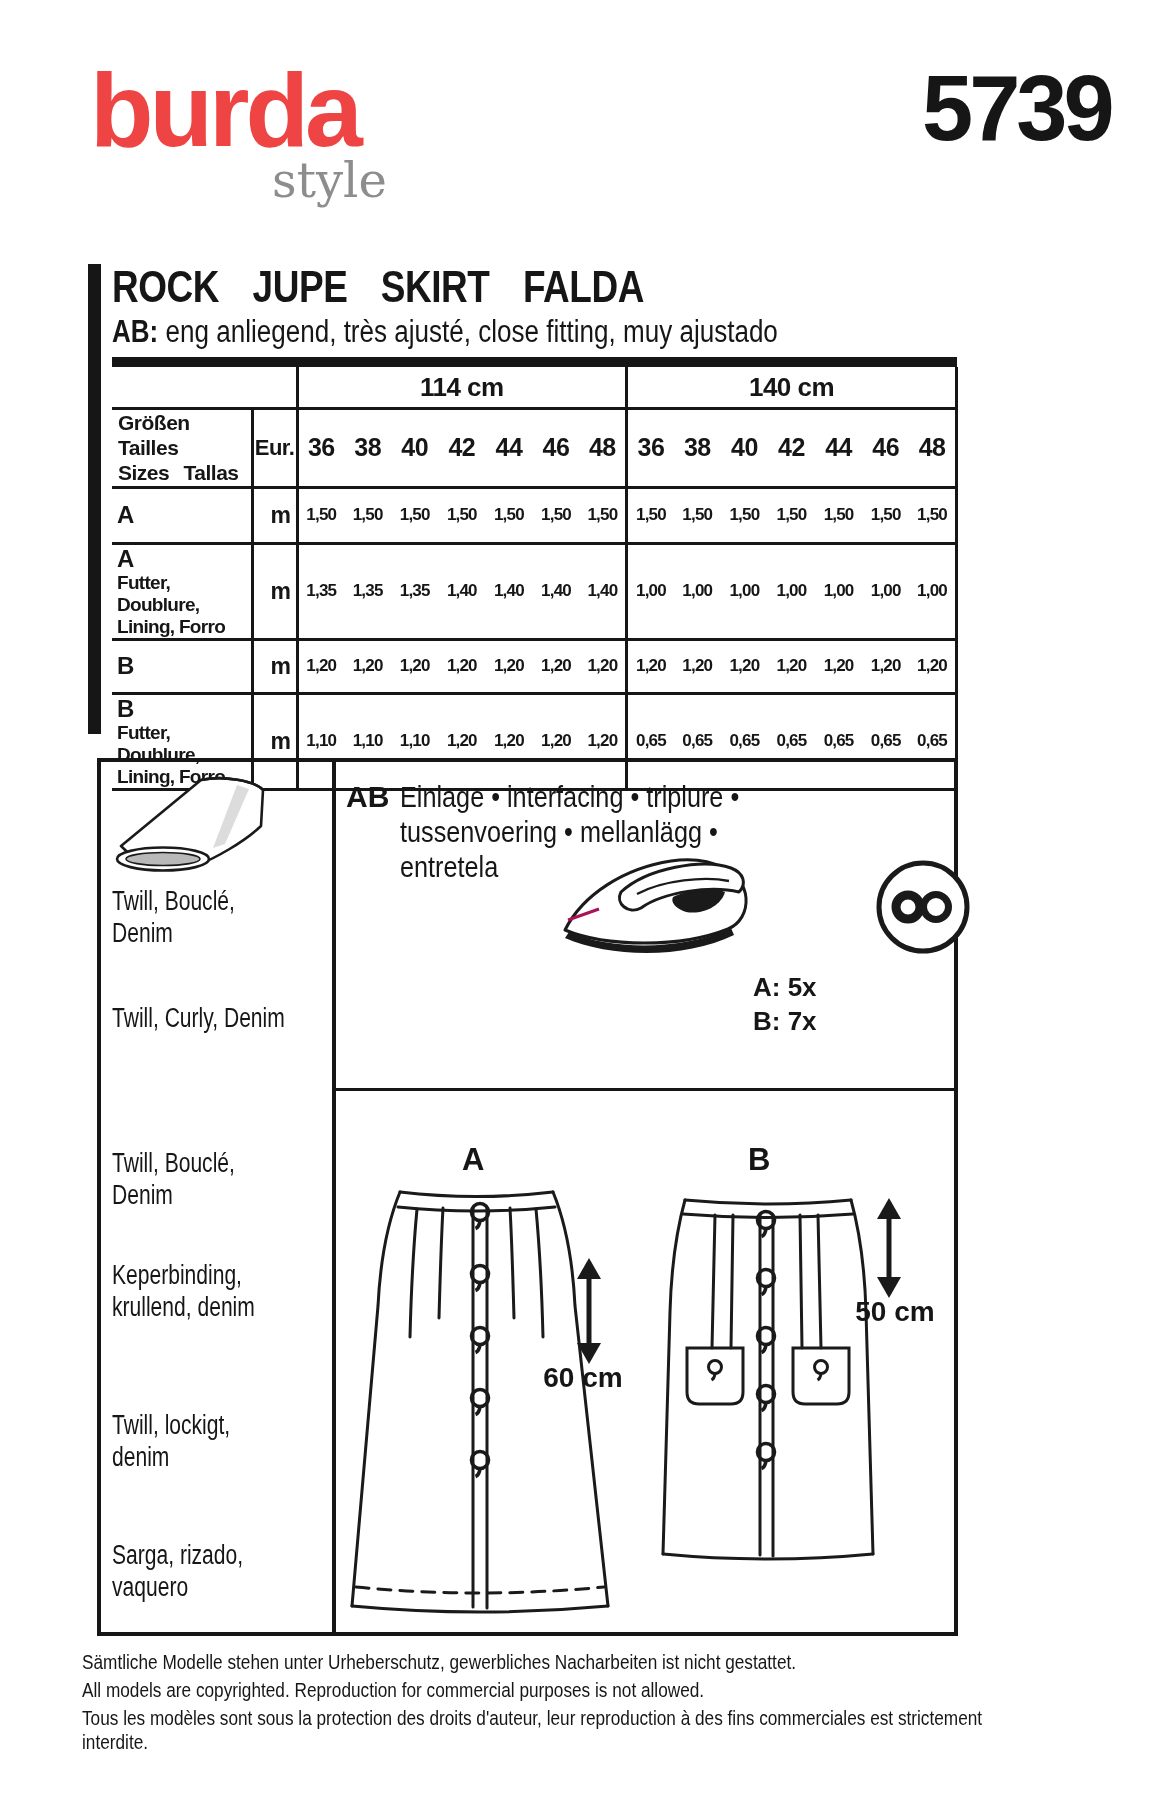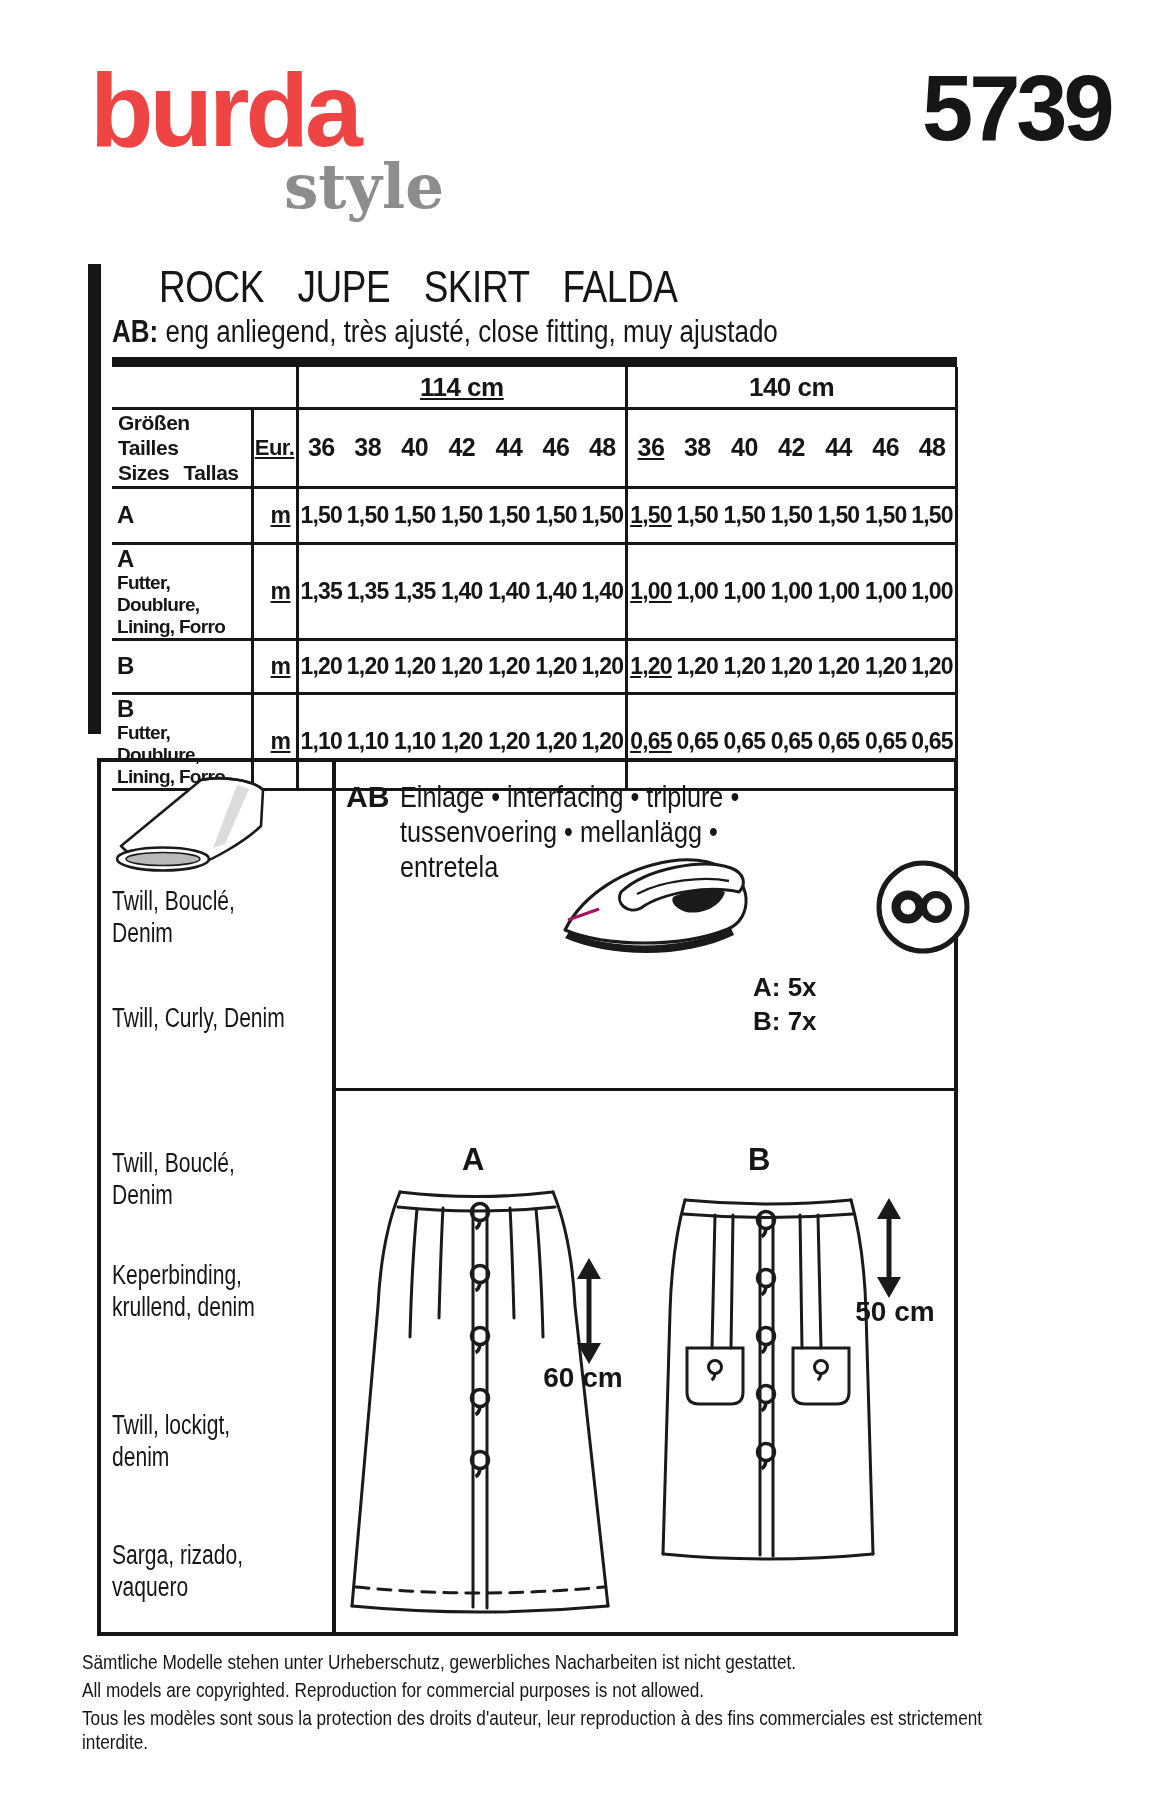--- a/index.html
+++ b/index.html
@@ -4,49 +4,49 @@
 <style>
   html,body{margin:0;padding:0;background:#e8e8e8;}
   #page{position:relative;width:1176px;height:1800px;background:#ffffff;margin:0 auto;
         font-family:"Liberation Sans",sans-serif;color:#161616;overflow:hidden;}
   .abs{position:absolute;}
   .cond{display:inline-block;transform:scaleX(0.84);transform-origin:0 0;white-space:pre-line;}
 
   
   .logo-main{position:absolute;left:90px;top:58px;font-size:104px;font-weight:700;
              letter-spacing:-4px;line-height:1;}
-  .logo-sub{position:absolute;left:284px;top:156px;font-family:"DejaVu Serif","Liberation Serif",serif;
-            font-weight:700;font-size:61px;line-height:1;}
+  .logo-sub{position:absolute;left:272px;top:156px;font-family:"DejaVu Serif","Liberation Serif",serif;
+            font-weight:400;font-size:48px;line-height:1;}
   .pattern-number{position:absolute;left:922px;top:62px;font-size:92px;font-weight:700;
                   letter-spacing:-4px;line-height:1;}
 
   
   .accent-bar{left:88px;top:264px;width:13px;height:470px;background:#161616;}
-  .garment-title{left:112px;top:262px;font-size:44px;font-weight:400;word-spacing:28px;
-                 letter-spacing:-0.5px;white-space:nowrap;margin-left:47px;}
+  .garment-title{left:112px;top:262px;font-size:44px;font-weight:700;word-spacing:28px;
+                 letter-spacing:-0.5px;white-space:nowrap;}
   .fit-line{left:112px;top:314px;font-size:31px;white-space:nowrap;}
   .fit-line b{font-weight:700;}
   .table-topbar{left:112px;top:357px;width:845px;height:10px;background:#161616;}
 
   
   .yt{position:absolute;left:112px;top:367px;width:845px;border-collapse:collapse;table-layout:fixed;}
   .yt th,.yt td{padding:0;margin:0;text-align:center;vertical-align:middle;color:#161616;
                 font-weight:700;white-space:pre-line;letter-spacing:-0.5px;}
   .yt tr + tr > *, .yt tbody tr:first-child > *{border-top:3px solid #161616;}
   .yt tbody tr:last-child > *{border-bottom:3px solid #161616;}
-  .bl{border-left:3px solid #161616;text-decoration:underline;}
+  .bl{border-left:3px solid #161616;}
   .br{border-right:3px solid #161616;}
   .hrow1 th{height:40px;font-size:26px;}
   .hrow2 th{height:56px;}
   .hrow2 .num{font-size:25px;}
   .sizelbl{text-align:left !important;padding-left:6px !important;font-size:21px;
            word-spacing:9px;line-height:1.2;}
   th.eur{font-size:22px;}
   td.eur{font-size:23px;text-align:right !important;padding-right:5px !important;}
-  td.num{font-size:23px;letter-spacing:-0.8px;}
+  td.num{font-size:17px;letter-spacing:-0.8px;}
   .lblcell{text-align:left !important;padding-left:5px !important;}
   .rowlabel{font-size:24px;font-weight:700;line-height:1.15;}
   .rowsub{font-size:19px;font-weight:700;line-height:1.15;letter-spacing:-0.7px;white-space:pre-line;}
 
   
   .mbox{left:97px;top:758px;width:861px;height:878px;border:4px solid #161616;box-sizing:border-box;}
   .vdiv{left:332px;top:762px;width:4px;height:870px;background:#161616;}
   .hdiv{left:336px;top:1088px;width:618px;height:3px;background:#161616;}
   .fab{left:112px;width:230px;font-size:27px;line-height:1.18;}
   .fab .cond{transform:scaleX(0.78);}

